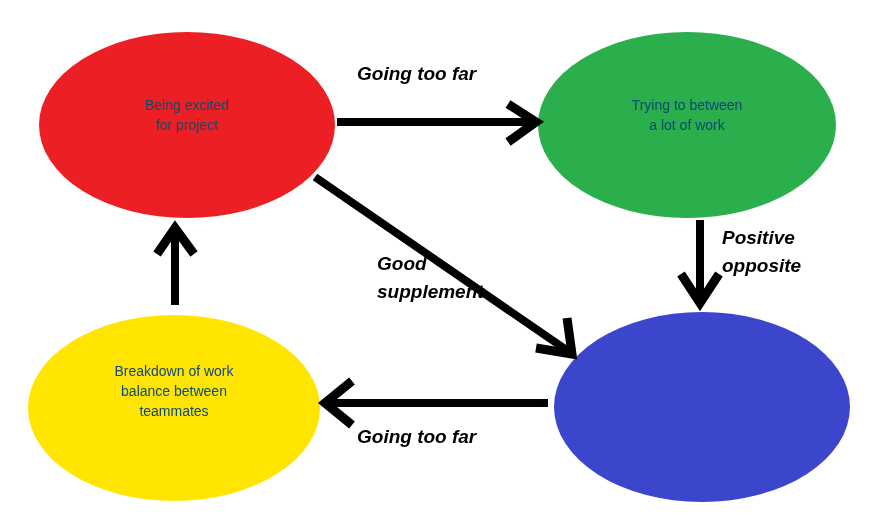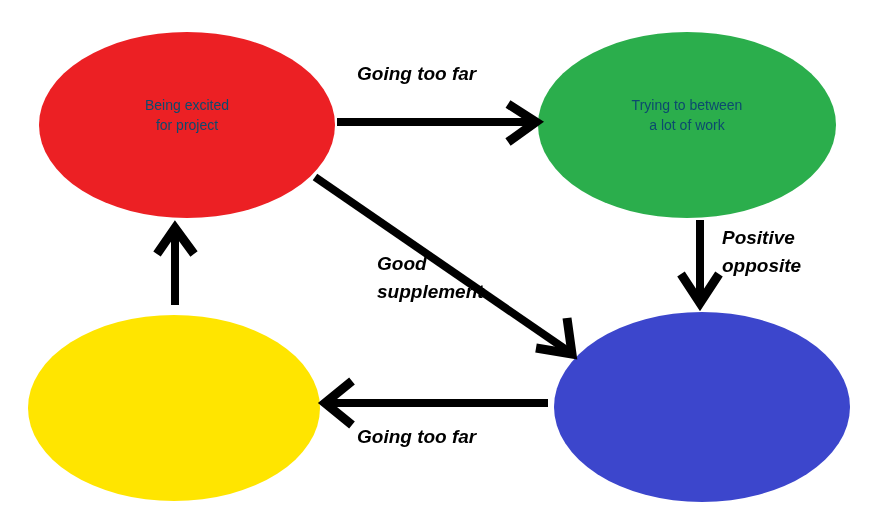--- a/index.html
+++ b/index.html
@@ -84,20 +84,23 @@
     </g>
 
   </svg>
 
   <div class="node-label" style="left:57px; top:96px; width:260px;">Being excited
 for project</div>
 
   <div class="node-label" style="left:557px; top:96px; width:260px;">Trying to between
 a lot of work</div>
 
+  <div class="node-label" style="left:44px; top:362px; width:260px;">Breakdown of work
+balance between
+teammates</div>
 
 
   <div class="edge-label" style="left:357px; top:60px;">Going too far</div>
 
   <div class="edge-label" style="left:722px; top:224px;">Positive
 opposite</div>
 
   <div class="edge-label" style="left:357px; top:423px;">Going too far</div>
 
 

